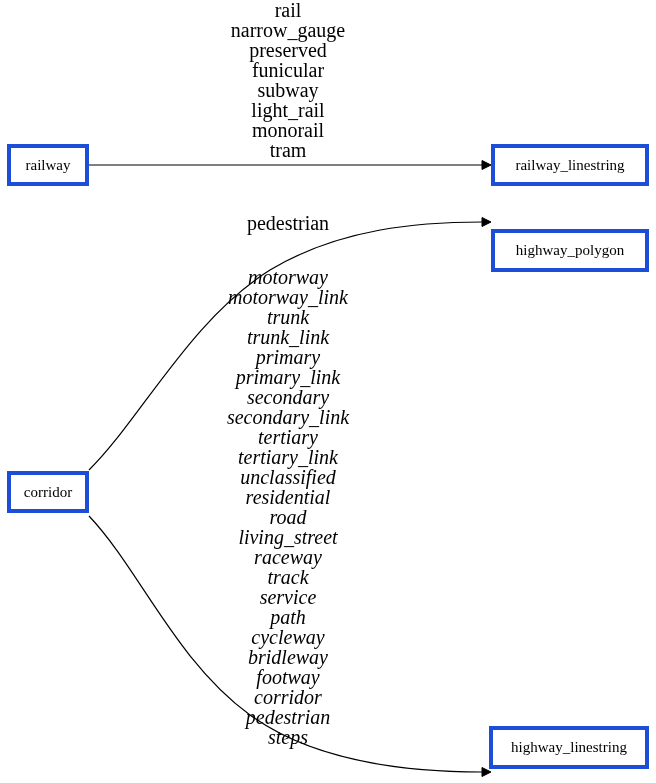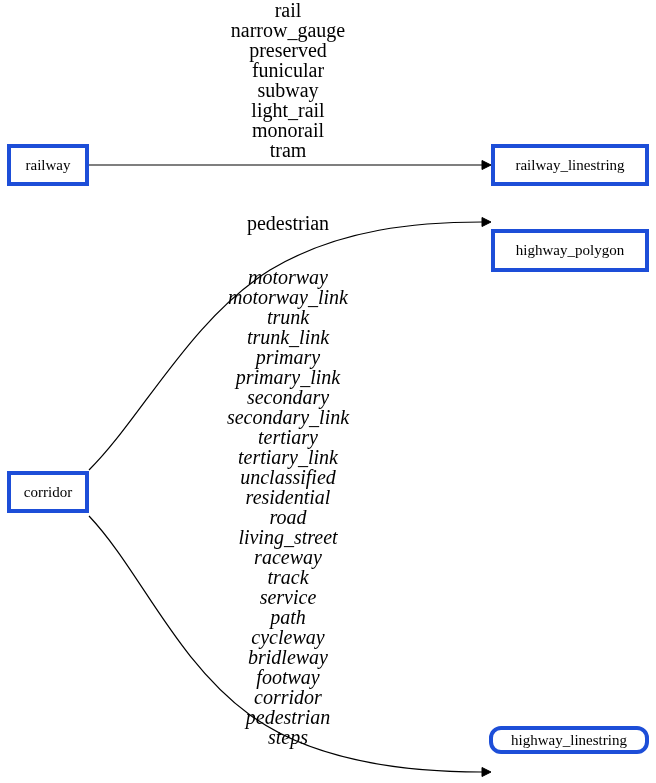--- a/index.html
+++ b/index.html
@@ -86,21 +86,21 @@
   </div>
 
   <div class="node" style="left:7px; top:471px; width:82px; height:42px;">
     <span>corridor</span>
   </div>
 
   <div class="node" style="left:491px; top:215px; width:158px; height:43px;margin-top:14px;">
     <span>highway_polygon</span>
   </div>
 
-  <div class="node" style="left:489px; top:726px; width:160px; height:28px;border-radius:12px;">
+  <div class="node" style="left:489px; top:726px; width:160px; height:43px;">
     <span>highway_linestring</span>
   </div>
 
   <div class="edge-label" style="left:188px; top:0px; width:200px;">rail
 narrow_gauge
 preserved
 funicular
 subway
 light_rail
 monorail

